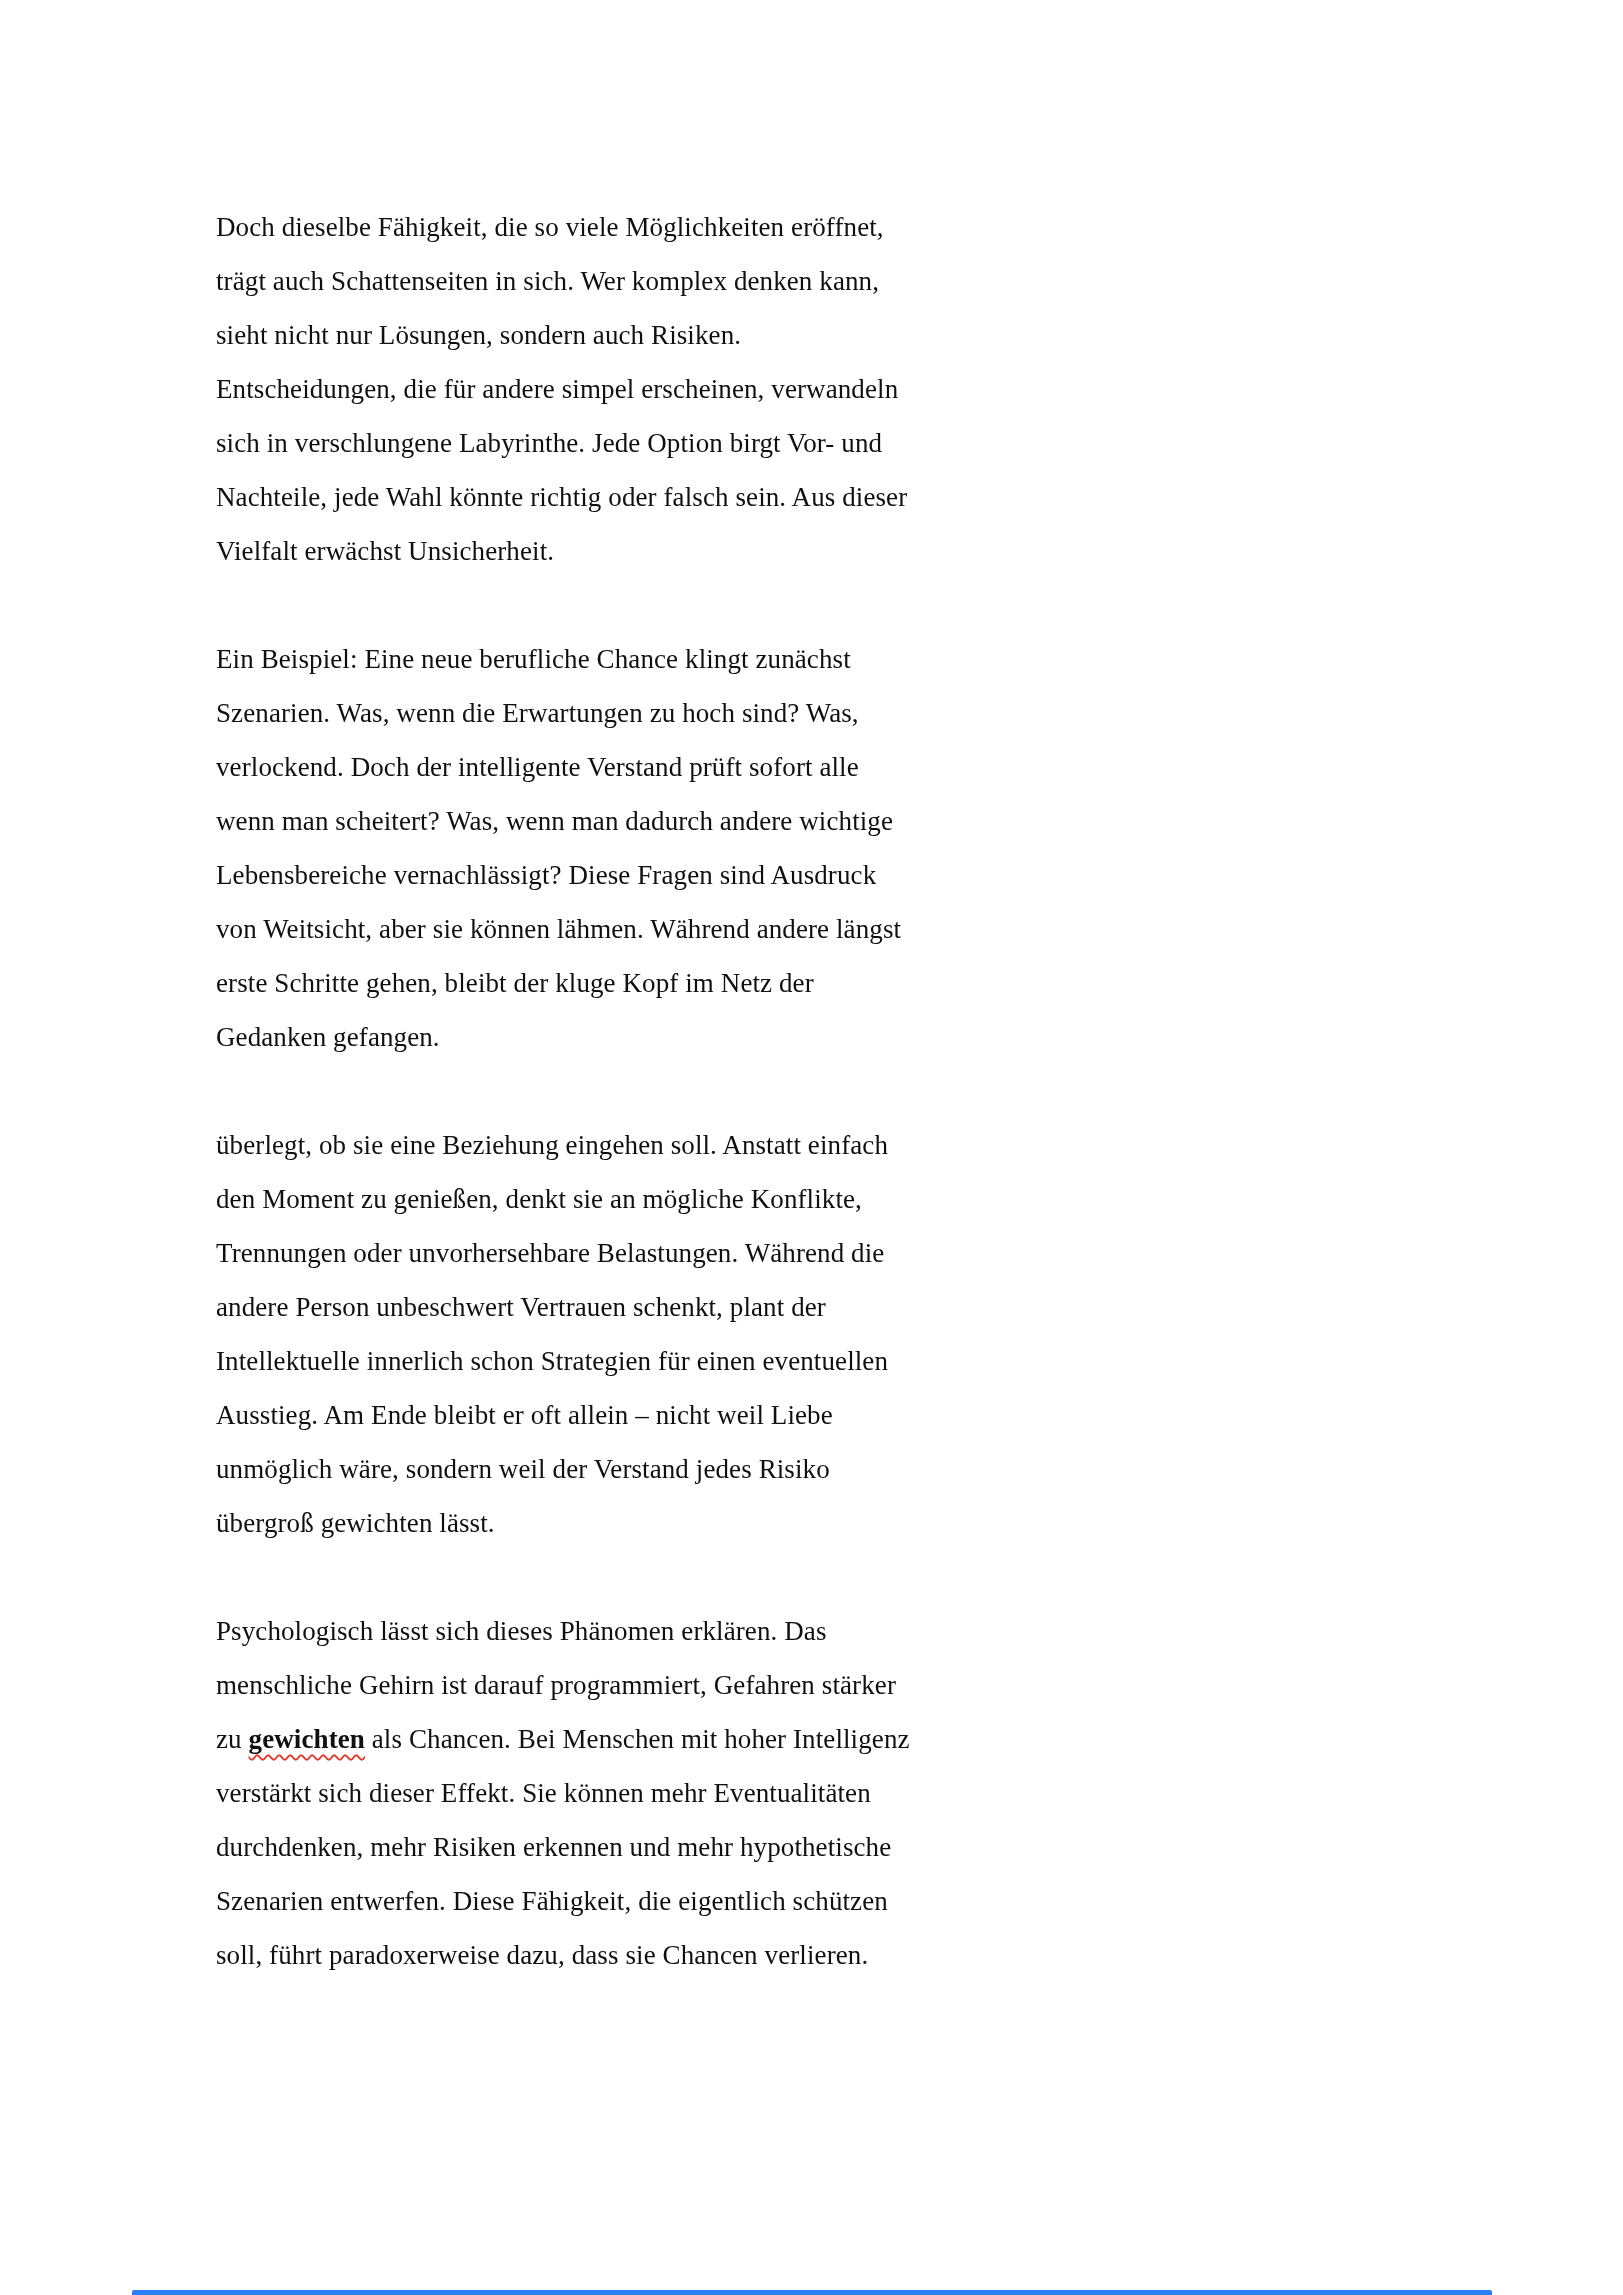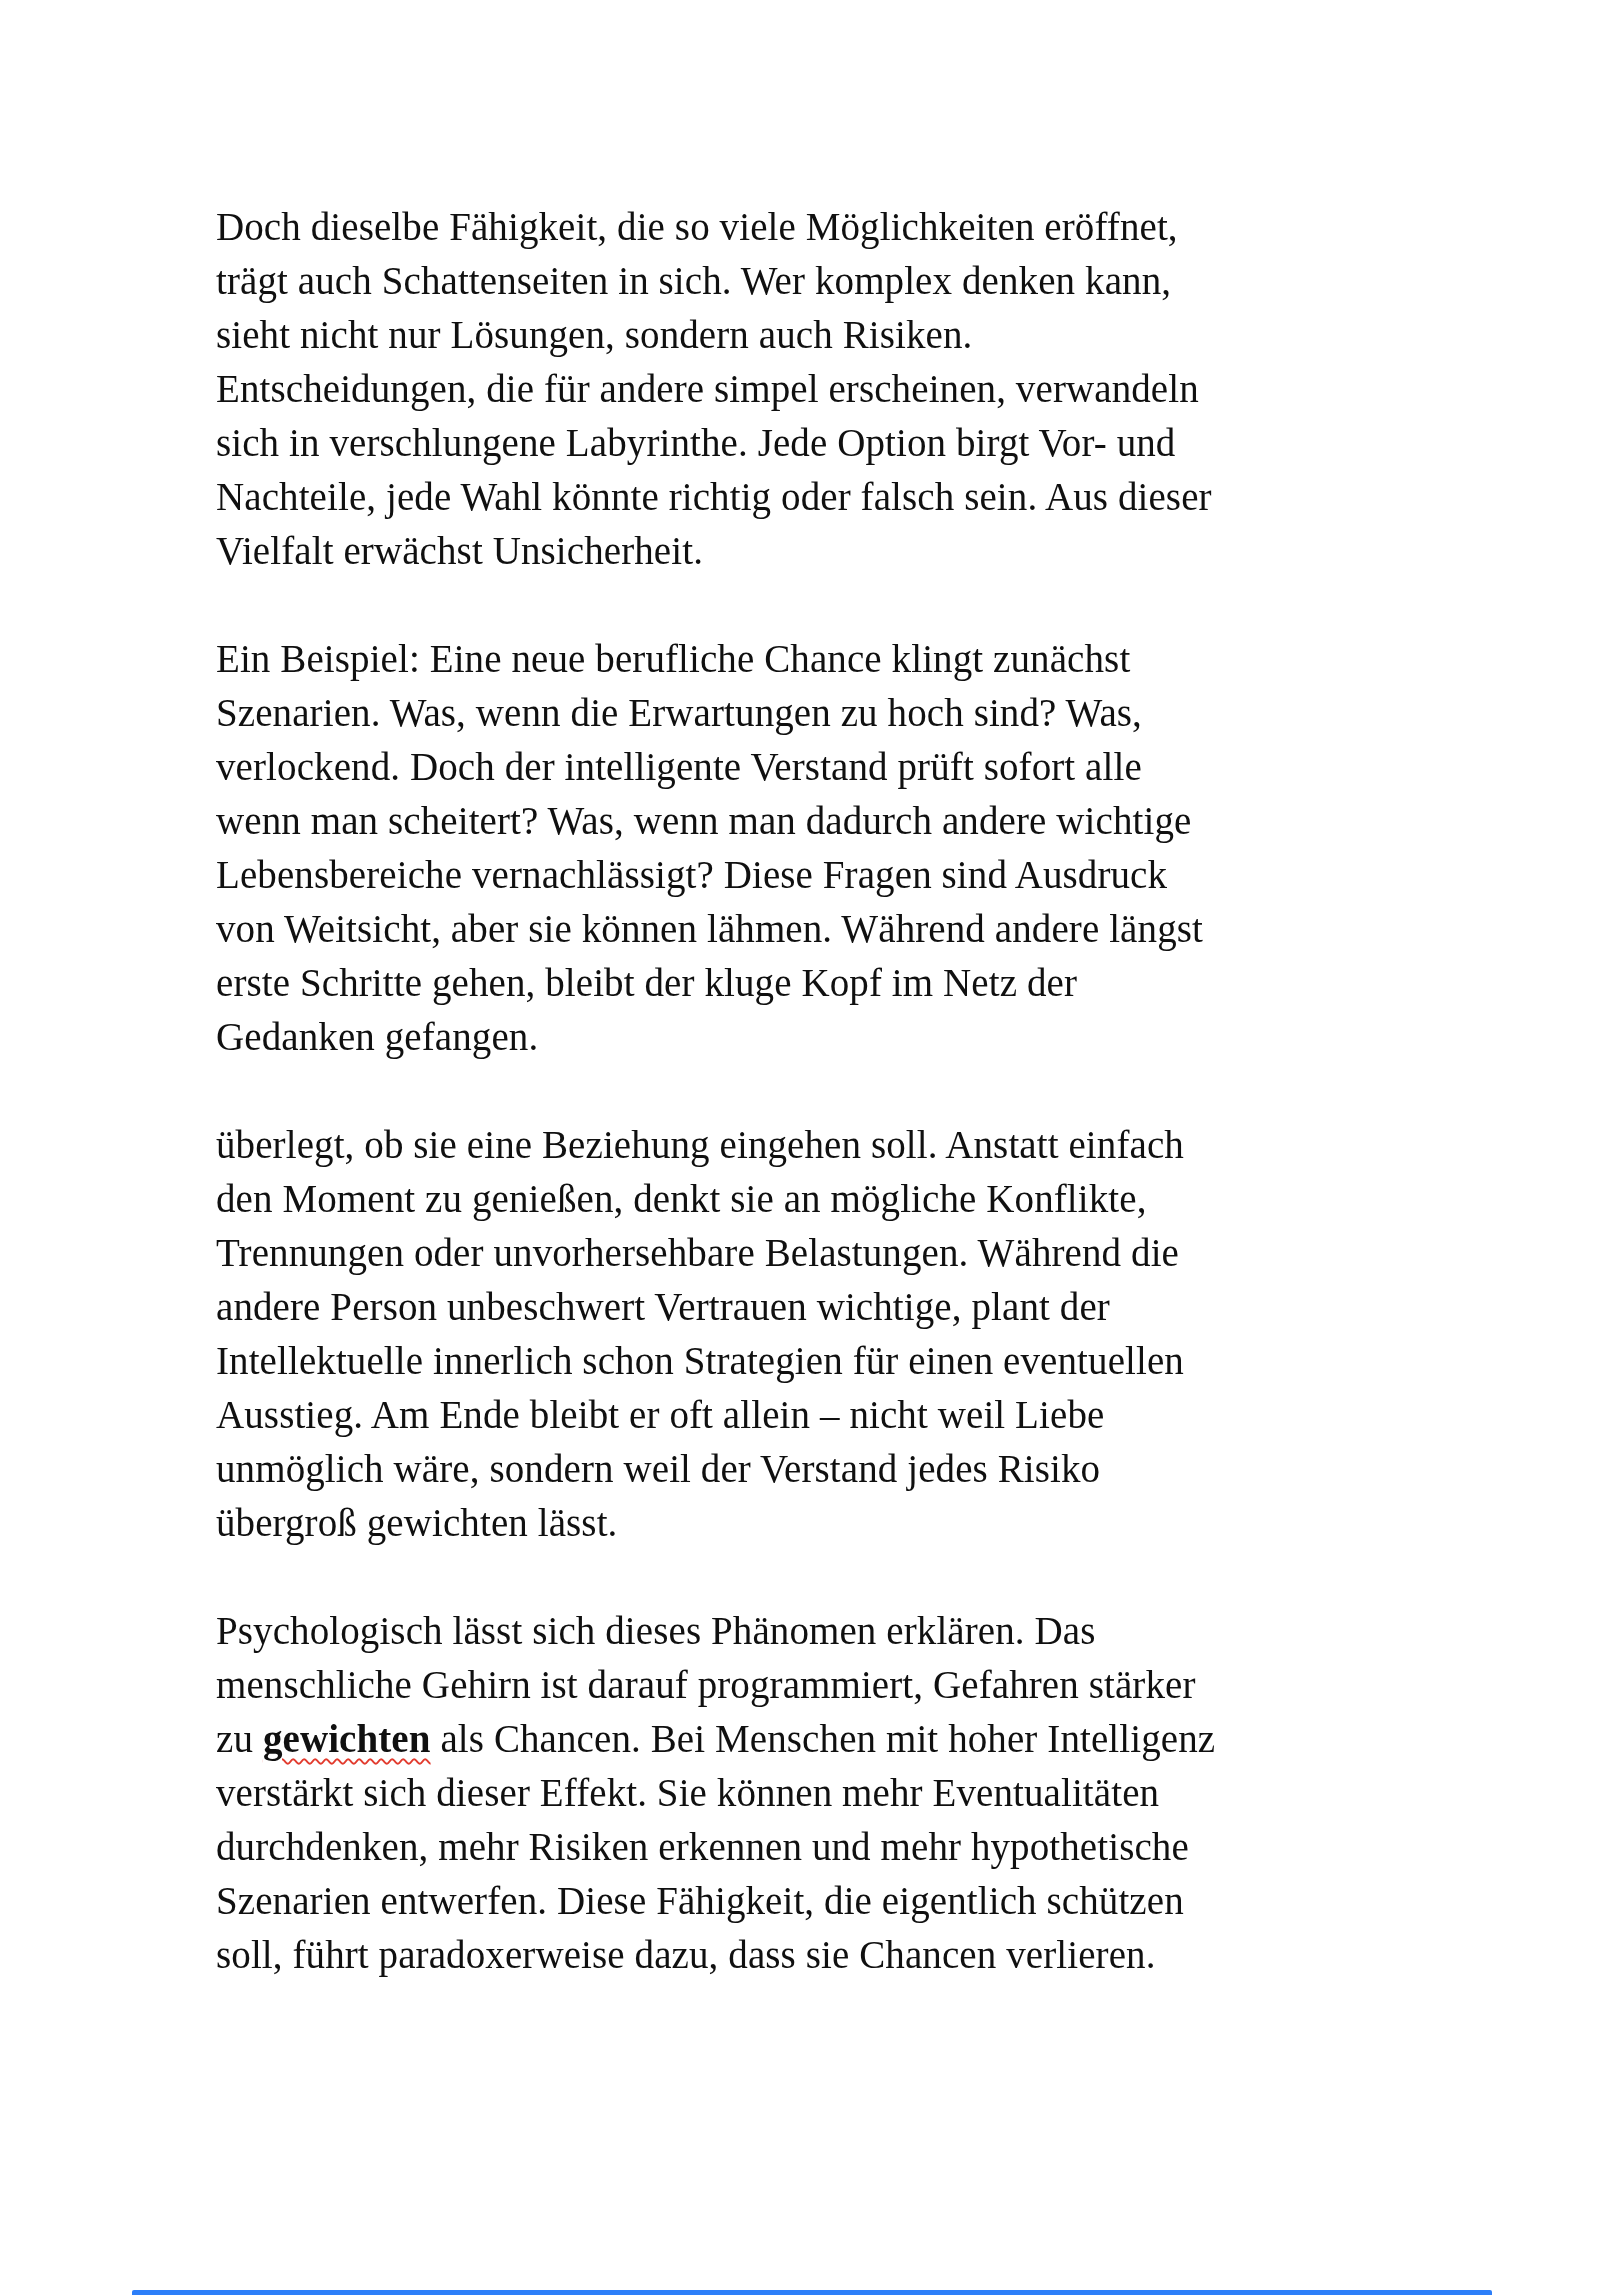--- a/index.html
+++ b/index.html
@@ -24,21 +24,21 @@
     left: 216px;
     width: 1245px;
   }
   .paragraph {
     margin: 0 0 54px 0;
   }
   .paragraph:last-child {
     margin-bottom: 16px;
   }
   .text-line {
-    font-size: 39px;
+    font-size: 27px;
     line-height: 54px;
     white-space: nowrap;
     letter-spacing: 0.1px;
   }
   .misspelled {
     text-decoration-line: underline;
     text-decoration-style: wavy;
     text-decoration-color: #e23b2e;
     text-decoration-thickness: 2px;
     text-underline-offset: 6px;
@@ -78,21 +78,21 @@
       <div class="text-line">Lebensbereiche vernachlässigt? Diese Fragen sind Ausdruck</div>
       <div class="text-line">von Weitsicht, aber sie können lähmen. Während andere längst</div>
       <div class="text-line">erste Schritte gehen, bleibt der kluge Kopf im Netz der</div>
       <div class="text-line">Gedanken gefangen.</div>
     </div>
 
     <div class="paragraph">
       <div class="text-line">überlegt, ob sie eine Beziehung eingehen soll. Anstatt einfach</div>
       <div class="text-line">den Moment zu genießen, denkt sie an mögliche Konflikte,</div>
       <div class="text-line">Trennungen oder unvorhersehbare Belastungen. Während die</div>
-      <div class="text-line">andere Person unbeschwert Vertrauen wichtige, plant der</div>
+      <div class="text-line">andere Person unbeschwert Vertrauen schenkt, plant der</div>
       <div class="text-line">Intellektuelle innerlich schon Strategien für einen eventuellen</div>
       <div class="text-line">Ausstieg. Am Ende bleibt er oft allein – nicht weil Liebe</div>
       <div class="text-line">unmöglich wäre, sondern weil der Verstand jedes Risiko</div>
       <div class="text-line">übergroß gewichten lässt.</div>
     </div>
 
     <div class="paragraph">
       <div class="text-line">Psychologisch lässt sich dieses Phänomen erklären. Das</div>
       <div class="text-line">menschliche Gehirn ist darauf programmiert, Gefahren stärker</div>
       <div class="text-line">

